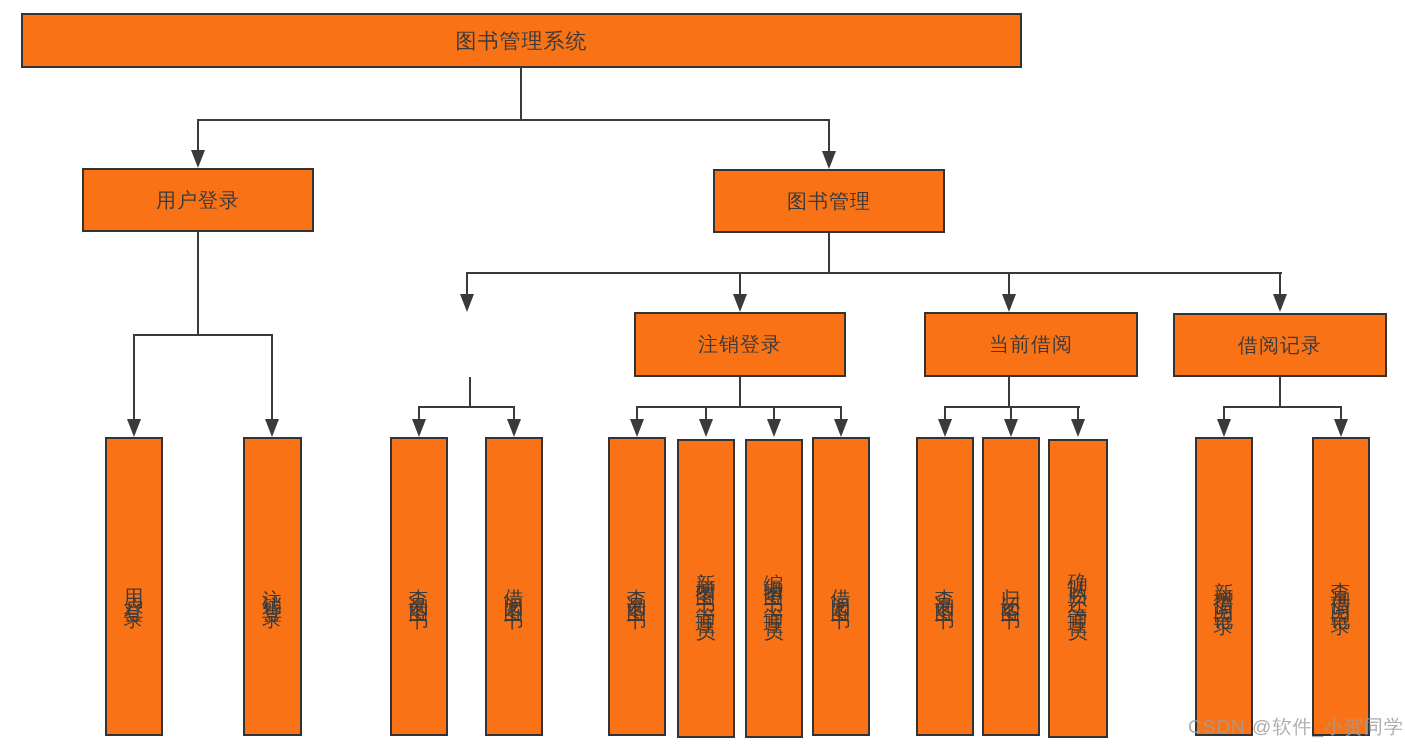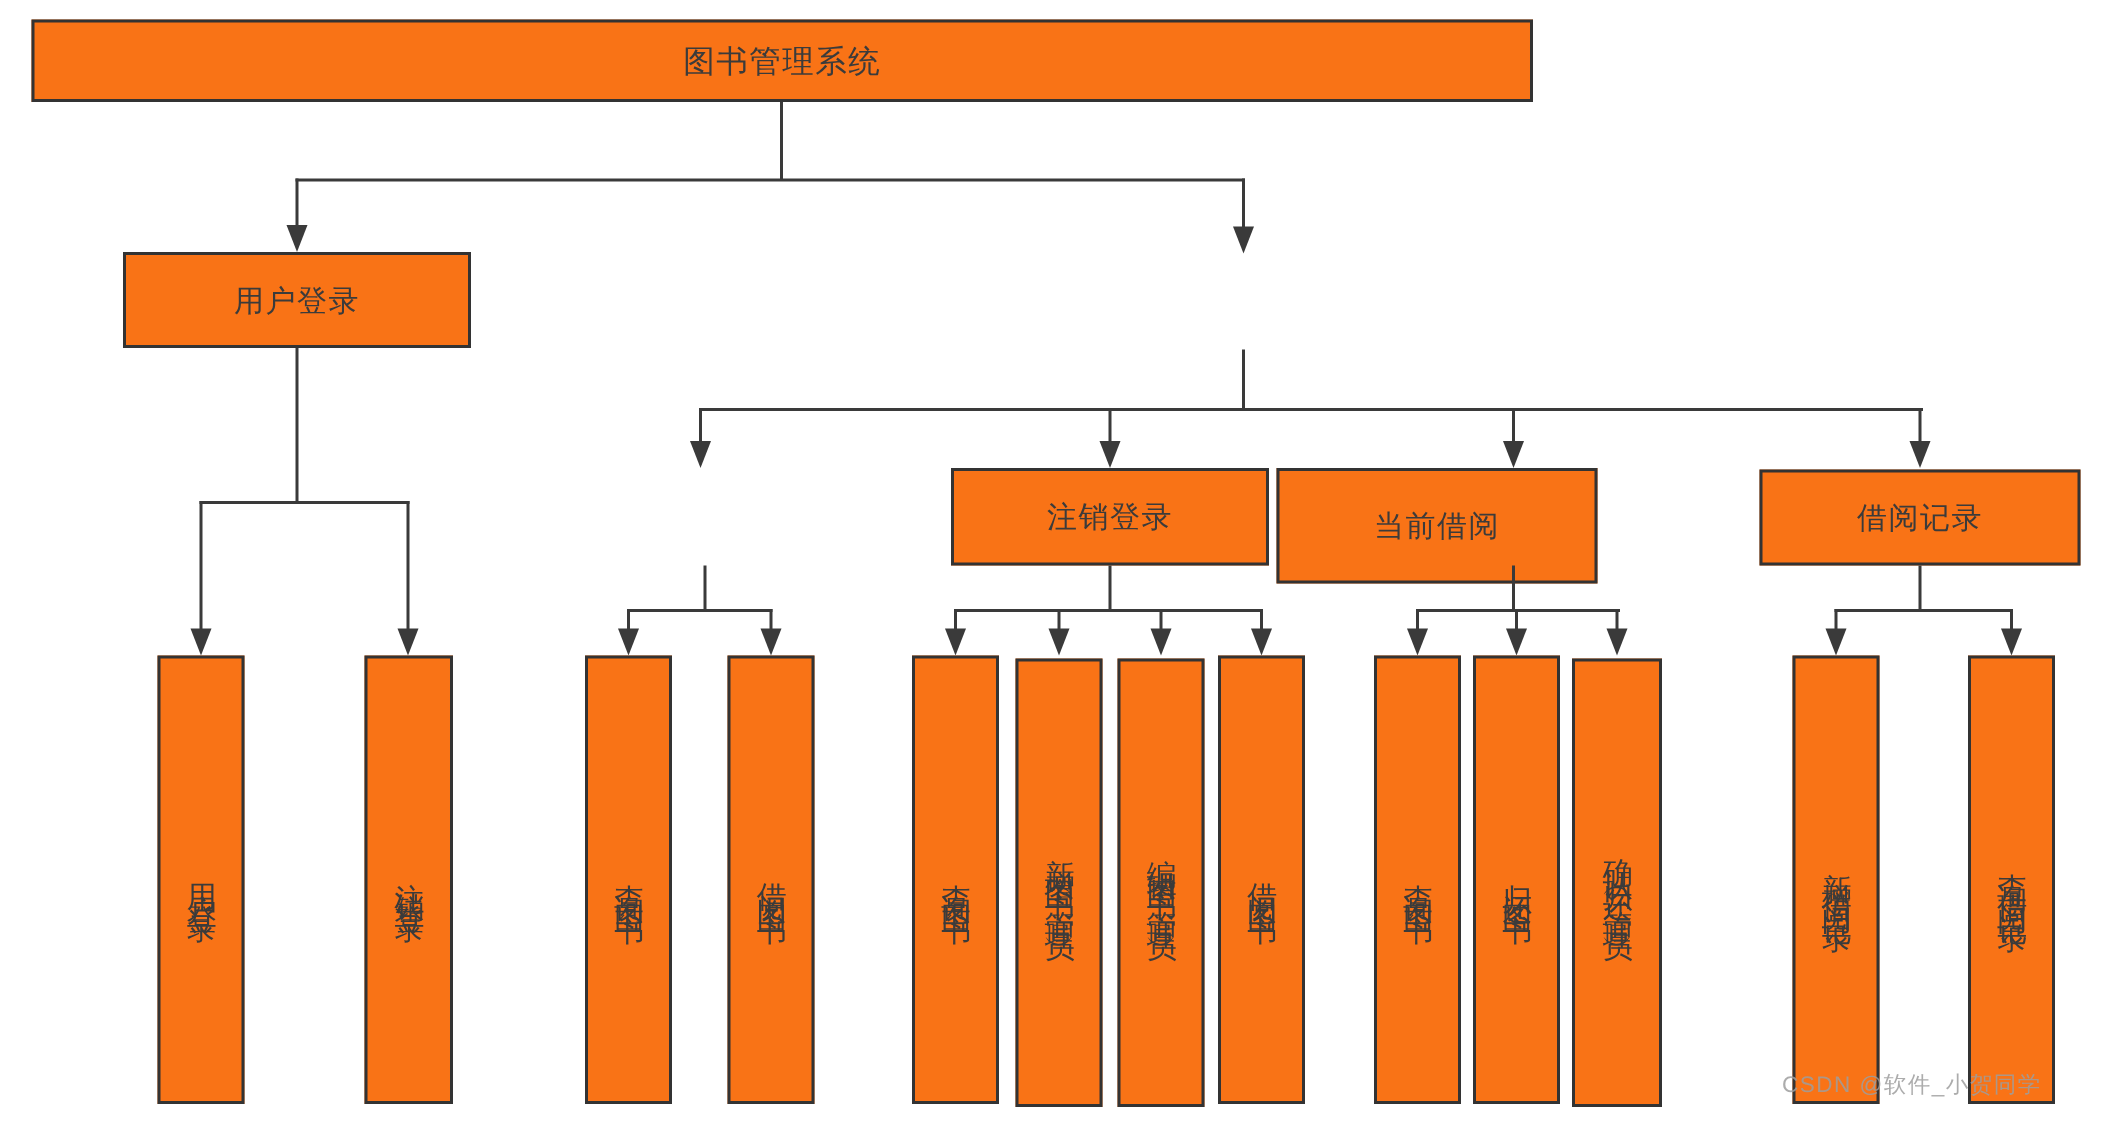--- a/index.html
+++ b/index.html
@@ -5,59 +5,60 @@
   html,body{margin:0;padding:0;background:#fff;}
   #canvas{position:relative;width:1405px;height:747px;background:#fff;overflow:hidden;
           font-family:"Liberation Sans",sans-serif;color:#3b3b3b;}
   .box{position:absolute;box-sizing:border-box;border:2px solid #333333;background:#f97316;
        display:flex;align-items:center;justify-content:center;font-size:20px;color:#3b3b3b;}
   .hbox{letter-spacing:1px;}
   .vbox{writing-mode:vertical-rl;text-orientation:mixed;letter-spacing:7px;line-height:1;}
   .line{position:absolute;background:#3a3a3a;}
   .arw{position:absolute;width:0;height:0;border-left:7px solid transparent;
        border-right:7px solid transparent;border-top:18px solid #3a3a3a;}
-  .wm{position:absolute;left:1188px;top:714px;font-size:15px;letter-spacing:1px;
+  .wm{position:absolute;left:1188px;top:714px;font-size:19px;letter-spacing:1px;
       color:rgba(158,158,158,0.85);z-index:10;white-space:nowrap;}
 </style>
 </head>
 <body>
 
 <div id="canvas">
 
   <div class="box hbox" style="left:21px;top:13px;width:1001px;height:55px;font-size:21px;">图书管理系统</div>
 
   <div class="line" style="left:520px;top:68px;width:2px;height:52px;"></div>
   <div class="line" style="left:197px;top:119px;width:633px;height:2px;"></div>
   <div class="line" style="left:197px;top:119px;width:2px;height:34px;"></div>
   <div class="line" style="left:828px;top:119px;width:2px;height:34px;"></div>
   <div class="arw" style="left:191px;top:150px;"></div>
   <div class="arw" style="left:822px;top:151px;"></div>
 
   <div class="box hbox" style="left:82px;top:168px;width:232px;height:64px;">用户登录</div>
+  <div class="box hbox" style="left:713px;top:169px;width:232px;height:64px;">图书管理</div>
 
   <div class="line" style="left:197px;top:232px;width:2px;height:104px;"></div>
   <div class="line" style="left:133px;top:334px;width:140px;height:2px;"></div>
   <div class="line" style="left:133px;top:334px;width:2px;height:87px;"></div>
   <div class="line" style="left:271px;top:334px;width:2px;height:87px;"></div>
   <div class="arw" style="left:127px;top:419px;"></div>
   <div class="arw" style="left:265px;top:419px;"></div>
 
   <div class="line" style="left:828px;top:233px;width:2px;height:41px;"></div>
   <div class="line" style="left:466px;top:272px;width:816px;height:2px;"></div>
   <div class="line" style="left:466px;top:272px;width:2px;height:25px;"></div>
   <div class="line" style="left:739px;top:272px;width:2px;height:25px;"></div>
   <div class="line" style="left:1008px;top:272px;width:2px;height:25px;"></div>
   <div class="line" style="left:1279px;top:272px;width:2px;height:25px;"></div>
   <div class="arw" style="left:460px;top:294px;"></div>
   <div class="arw" style="left:733px;top:294px;"></div>
   <div class="arw" style="left:1002px;top:294px;"></div>
   <div class="arw" style="left:1273px;top:294px;"></div>
 
   <div class="box hbox" style="left:634px;top:312px;width:212px;height:65px;">注销登录</div>
-  <div class="box hbox" style="left:851px;top:312px;width:214px;height:77px;">当前借阅</div>
+  <div class="box hbox" style="left:924px;top:312px;width:214px;height:65px;">当前借阅</div>
   <div class="box hbox" style="left:1173px;top:313px;width:214px;height:64px;">借阅记录</div>
 
   <div class="line" style="left:469px;top:377px;width:2px;height:31px;"></div>
   <div class="line" style="left:418px;top:406px;width:97px;height:2px;"></div>
   <div class="line" style="left:418px;top:406px;width:2px;height:15px;"></div>
   <div class="line" style="left:513px;top:406px;width:2px;height:15px;"></div>
   <div class="arw" style="left:412px;top:419px;"></div>
   <div class="arw" style="left:507px;top:419px;"></div>
 
   <div class="line" style="left:739px;top:377px;width:2px;height:31px;"></div>

